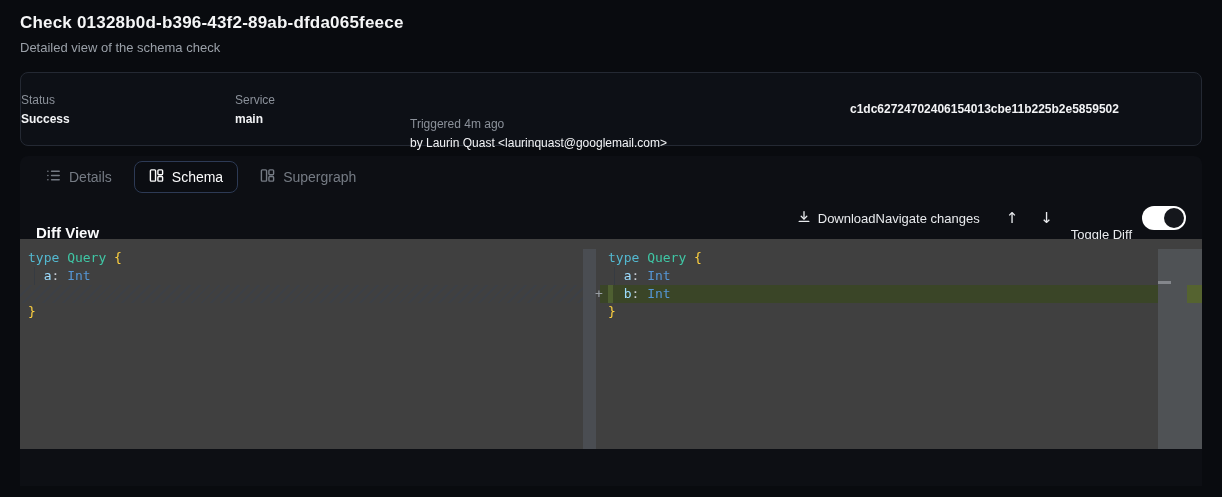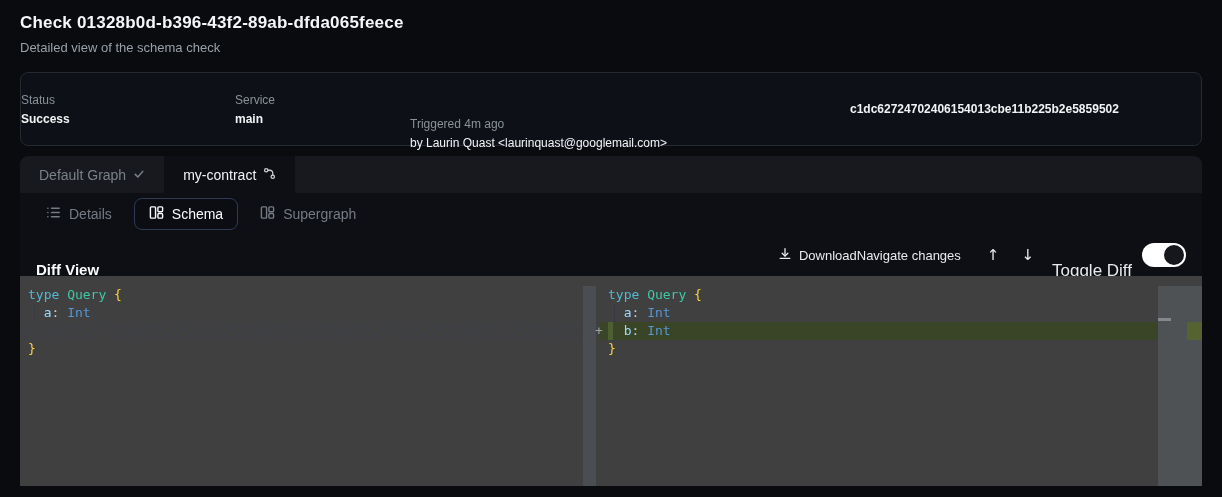--- a/index.html
+++ b/index.html
@@ -61,21 +61,21 @@
   
   .diffbar { height:42px; display:flex; align-items:center; justify-content:space-between; padding:0 16px; }
   .diffbar .title { font-size:15px; font-weight:700; color:#fafbfc;margin-top:28px; }
   .tools { display:flex; align-items:center; }
   .tool-btn { display:flex; align-items:center; gap:7px; font-size:13px; color:#e8eaed; cursor:pointer; }
   .tool-btn.dl { }
   .tool-btn.nav { margin-right:18px; }
   .arrow-btn { font-size:15px; color:#e8eaed; cursor:pointer; padding:0 8px; font-family:"DejaVu Sans", sans-serif; }
   .arrow-btn.up { margin-right:6px; }
   .arrow-btn.down { margin-right:10px; }
-  .toggle-lbl { font-size:17px; color:#e8eaed; margin-right:10px;margin-top:32px; }
+  .toggle-lbl { font-size:13px; color:#e8eaed; margin-right:10px;margin-top:32px; }
   .switch {
     width:44px; height:24px; border-radius:12px; background:#3a3f46; position:relative; cursor:pointer; flex:none;
   }
   .switch.on { background:#ffffff; }
   .switch .knob {
     position:absolute; top:2px; left:2px; width:20px; height:20px; border-radius:50%;
     background:#e8eaed; transition:left .1s;
   }
   .switch.on .knob { left:22px; background:#15171c; }
 
@@ -138,40 +138,20 @@
       <div class="lbl">Triggered 4m ago</div>
       <div class="val">by Laurin Quast &lt;laurinquast@googlemail.com&gt;</div>
     </div>
     <div class="sum-col c4">
       <div class="val">c1dc62724702406154013cbe11b225b2e5859502</div>
     </div>
   </div>
 
   <div class="main-card">
 
-    <div class="tabstrip">
-      <div class="gtab">
-        <span>Default Graph</span>
-        <span>
-          <svg width="12" height="12" viewBox="0 0 16 16" fill="none" stroke="#7a8088" stroke-width="2" stroke-linecap="round" stroke-linejoin="round">
-              <polyline points="3,8.5 6.5,12 13,4.5"></polyline>
-            </svg>
-        </span>
-      </div>
-      <div class="gtab active">
-        <span>my-contract</span>
-        <span>
-          <svg width="13" height="13" viewBox="0 0 16 16" fill="none" stroke="#c9ccd1" stroke-width="1.6" stroke-linecap="round">
-            <circle cx="4" cy="4" r="2.1"></circle>
-              <circle cx="12" cy="12" r="2.1"></circle>
-            <path d="M6.2 4h2.3a3.5 3.5 0 0 1 3.5 3.5v2.2"></path>
-          </svg>
-        </span>
-      </div>
-    </div>
 
     <div class="viewtabs">
       <div class="vtab">
         <span class="muted-icon">
           <svg width="15" height="15" viewBox="0 0 16 16" fill="none" stroke="#757b84" stroke-width="1.7" stroke-linecap="round">
             <line x1="2" y1="3.5" x2="2.01" y2="3.5"></line>
               <line x1="6" y1="3.5" x2="14" y2="3.5"></line>
             <line x1="2" y1="8" x2="2.01" y2="8"></line>
               <line x1="6" y1="8" x2="14" y2="8"></line>
             <line x1="2" y1="12.5" x2="2.01" y2="12.5"></line>

